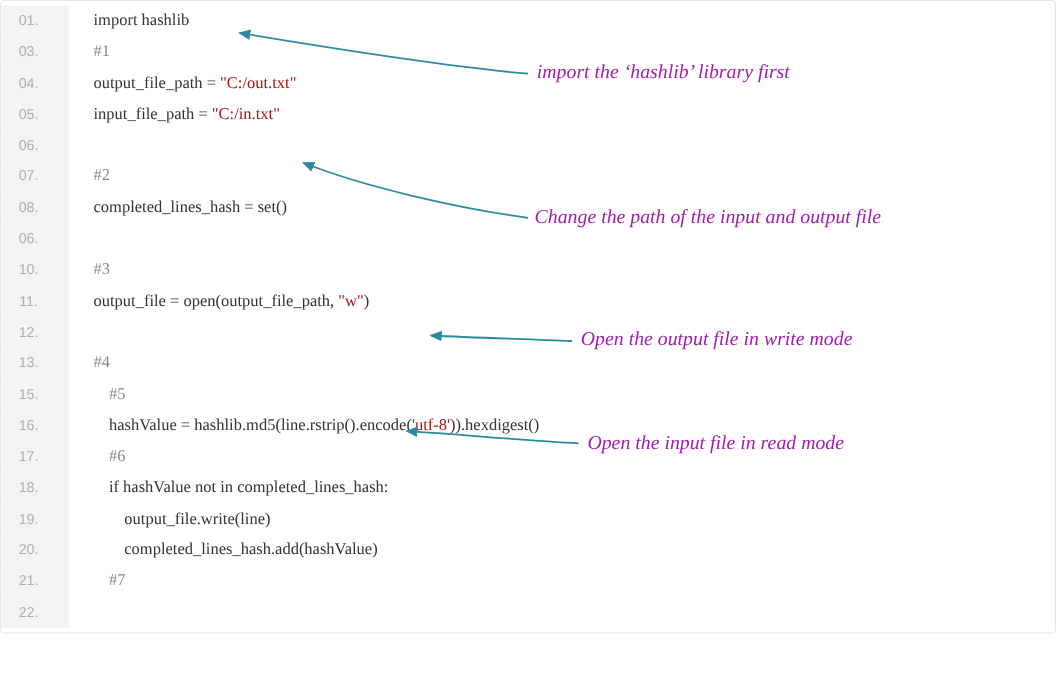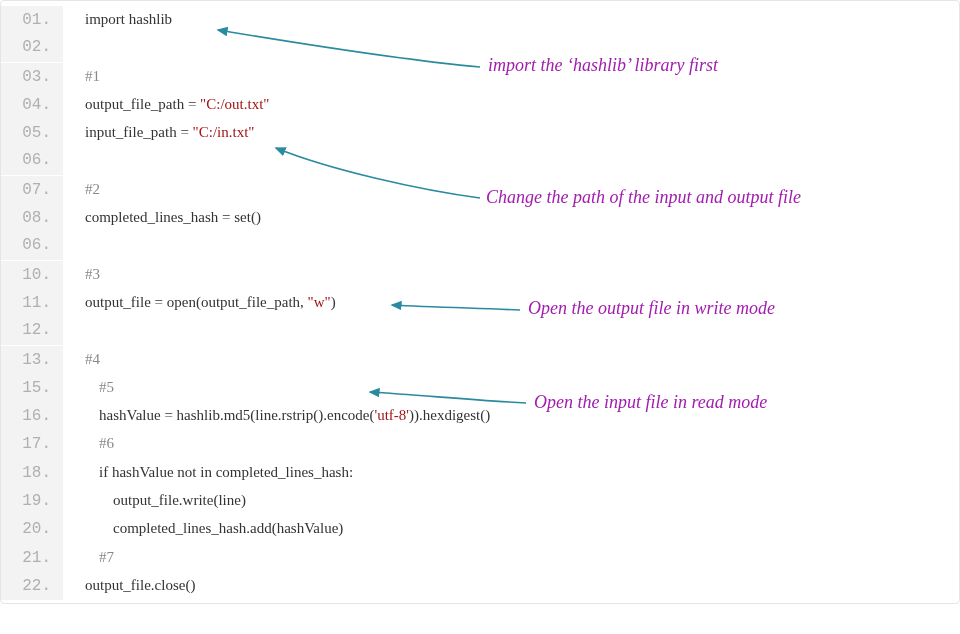--- a/index.html
+++ b/index.html
@@ -25,24 +25,24 @@
     display: flex;
     align-items: baseline;
     height: 28.3px;
     font-size: 15px;
     line-height: 28.3px;
   }
   .line-no {
     width: 62px;
     background: #f3f3f3;
     color: #b0b0b0;
-    text-align: right;
+    text-align: center;
     padding-right: 12px;
-    font-family: Liberation Mono, monospace;
-    font-size: 16px;
+    font-family: Liberation Sans, sans-serif;
+    font-size: 13px;
     user-select: none;
     flex-shrink: 0;
     height: 100%;
   }
   .line-content {
     padding-left: 22px;
     white-space: pre;
     font-family: Georgia, serif;
     color: #333;
   }
@@ -66,24 +66,20 @@
     pointer-events: none;
   }
 </style>
 </head>
 <body>
 
 <div class="code-block" id="code-block">
     <div class="code-line">
       <div class="line-no">01.</div>
       <div class="line-content"><span>import hashlib</span></div>
-    </div>
-    <div class="code-line">
-      <div class="line-no">02.</div>
-      <div class="line-content"></div>
     </div>
     <div class="code-line">
       <div class="line-no">03.</div>
       <div class="line-content"><span class="cmt">#1</span></div>
     </div>
     <div class="code-line">
       <div class="line-no">04.</div>
       <div class="line-content"><span>output_file_path = </span><span class="str">"C:/out.txt"</span></div>
     </div>
     <div class="code-line">
@@ -145,21 +141,20 @@
     <div class="code-line">
       <div class="line-no">20.</div>
       <div class="line-content indent2"><span>completed_lines_hash.add(hashValue)</span></div>
     </div>
     <div class="code-line">
       <div class="line-no">21.</div>
       <div class="line-content indent1"><span class="cmt">#7</span></div>
     </div>
     <div class="code-line">
       <div class="line-no">22.</div>
-      <div class="line-content"><span>output_file.close()</span></div>
     </div>
   </div>
 
 <div class="annotation" style="top:55px; left:488px;">import the ‘hashlib’ library first</div>
 <div class="annotation" style="top:187px; left:486px;">Change the path of the input and output file</div>
 <div class="annotation" style="top:298px; left:528px;">Open the output file in write mode</div>
 <div class="annotation" style="top:392px; left:534px;">Open the input file in read mode</div>
 
 <svg class="arrows">
   <defs>

